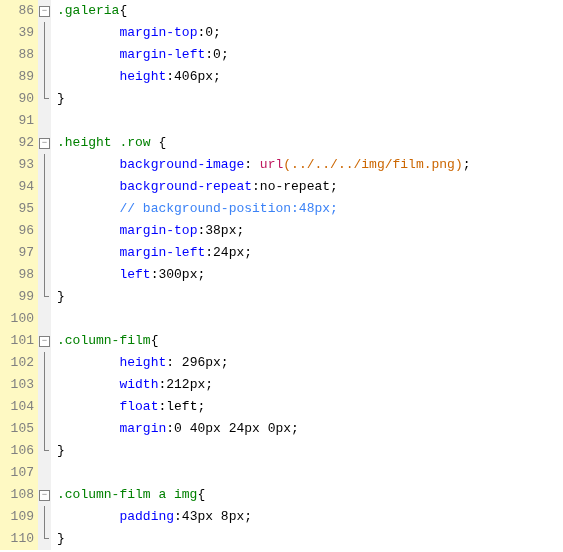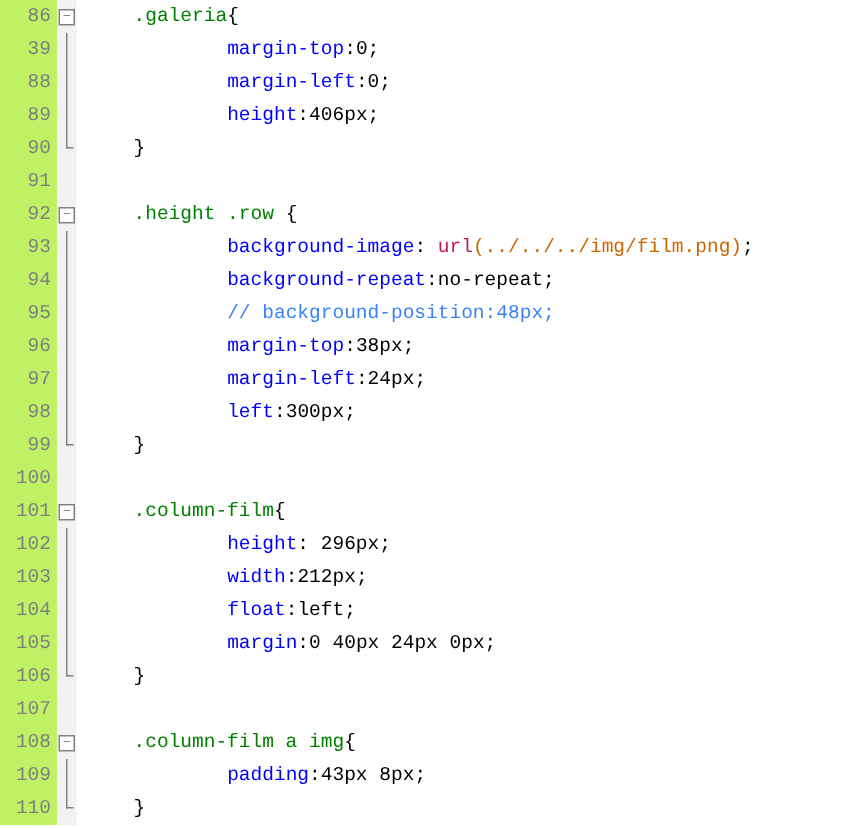--- a/index.html
+++ b/index.html
@@ -15,21 +15,21 @@
   }
   .line {
     display: flex;
     height: 22px;
     align-items: center;
   }
   .gutter-num {
     width: 34px;
     text-align: right;
     color: #808080;
-    background: #bef264;
+    background: #fef9c3;
     padding-right: 4px;
     user-select: none;
   }
   .gutter-fold {
     width: 13px;
     background: #f1f1f1;
     display: flex;
     align-items: center;
     justify-content: center;
     position: relative;
@@ -64,21 +64,20 @@
     position: absolute;
     height: 1px;
     width: 5px;
     top: 10px;
     left: 6px;
     background: #808080;
   }
   .code {
     padding-left: 6px;
     white-space: pre;
-    margin-left: 32px;
   }
   .sel   { color: #008000; }
   .prop  { color: #0000ff; }
   .punct { color: #000000; }
   .func  { color: #be185d; }
   .urlv  { color: #cc6600; }
   .num   { color: #000000; }
   .cmt   { color: #3b82f6; }
 </style>
 </head>

